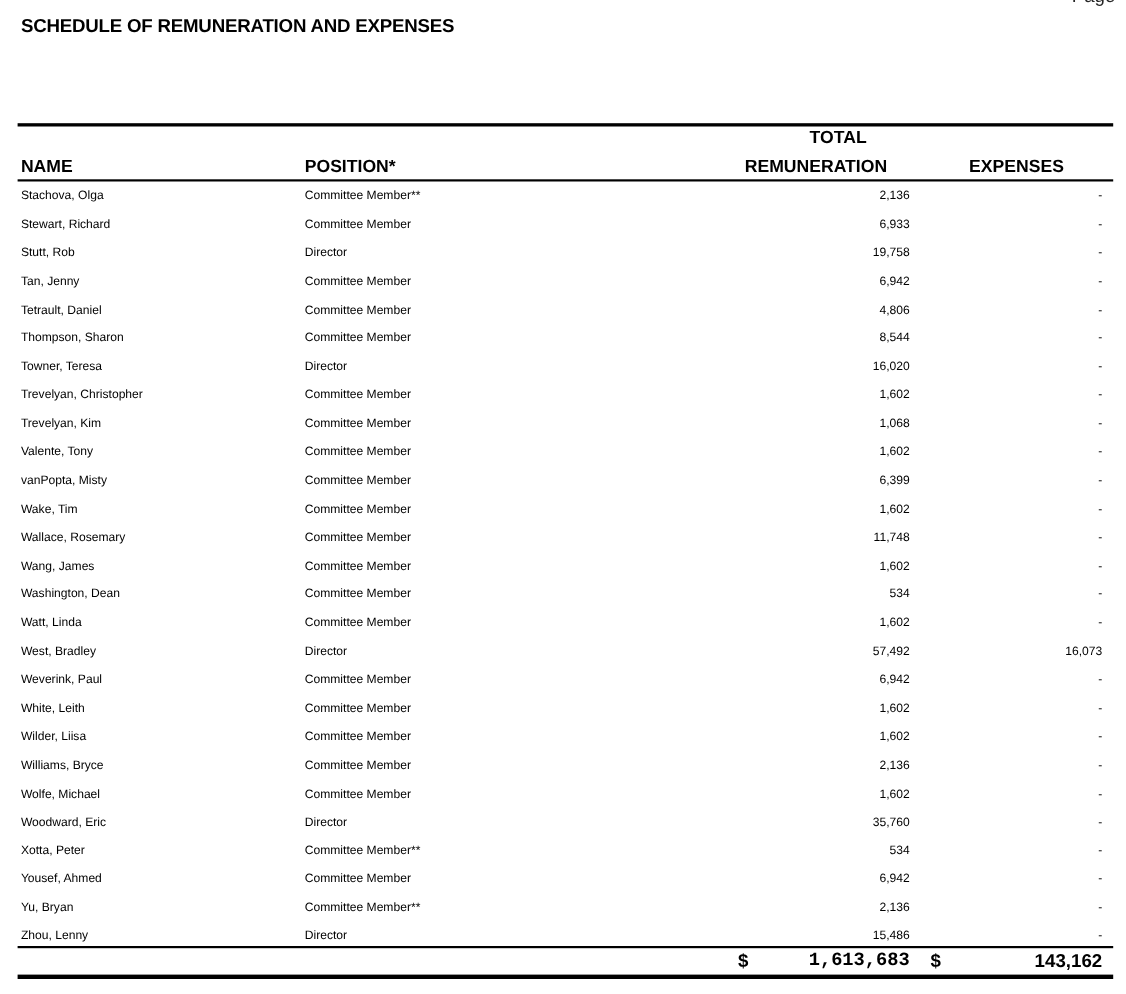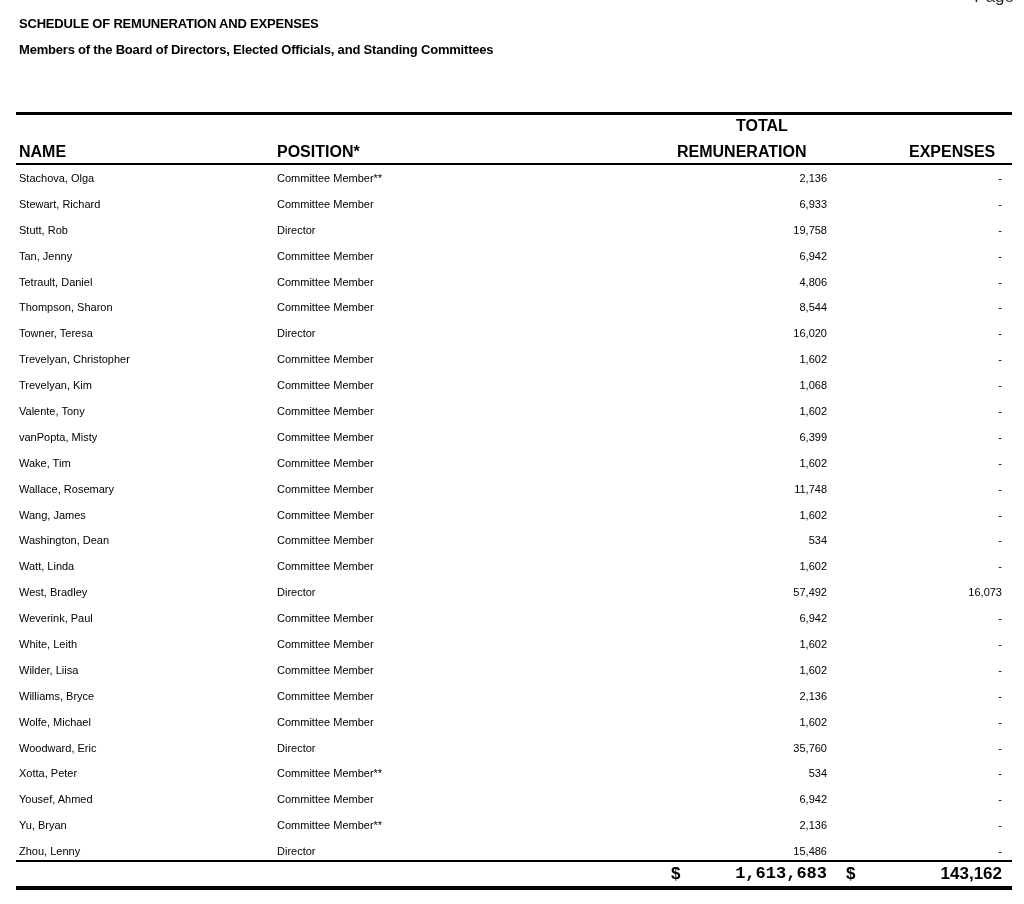--- a/index.html
+++ b/index.html
@@ -5,34 +5,34 @@
     html, body { margin: 0; padding: 0; background: #ffffff; }
     body {
       width: 1024px; height: 904px; position: relative; overflow: hidden;
       font-family: "Liberation Sans", sans-serif; color: #000;
     }
     .page-fragment {
       position: absolute; top: -13px; right: 10px;
       font-size: 17px; color: #000; opacity: 0.85;
     }
     .titles { position: absolute; left: 19px; top: 11px; }
-    .titles div { font-weight: bold; font-size: 13px; line-height: 26px; letter-spacing: -0.2px; }
+    .titles div { font-weight: bold; font-size: 17px; line-height: 26px; letter-spacing: -0.2px; text-align: center; }
     .rule-top {
       position: absolute; left: 16px; top: 112px; width: 996px; height: 3px; background: #000;
     }
     .header {
       position: absolute; left: 16px; top: 115px; width: 996px; height: 48px;
       border-bottom: 2px solid #000; font-weight: bold; font-size: 16px;
     }
     .header .h { position: absolute; }
     .h-name { left: 3px; top: 28px; }
     .h-pos { left: 261px; top: 28px; }
     .h-total1 { left: 708px; top: 2px; margin-left: 12px; }
     .h-total2 { left: 661px; top: 28px; }
-    .h-exp { left: 865px; top: 28px; margin-left: 28px; }
+    .h-exp { left: 865px; top: 28px; }
     .rows { position: absolute; left: 16px; top: 166px; width: 996px; }
     .row { position: relative; height: 25.9px; font-size: 11px; line-height: 25.9px; }
     .row span { position: absolute; white-space: nowrap; }
     .c-name { left: 3px; }
     .c-pos { left: 261px; }
     .c-rem { right: 185px; text-align: right; }
     .c-exp { right: 10px; text-align: right; }
     .rule-total {
       position: absolute; left: 16px; top: 860px; width: 996px; height: 2px; background: #000;
     }
@@ -49,21 +49,20 @@
       position: absolute; left: 16px; top: 886px; width: 996px; height: 4px; background: #000;
     }
   </style>
 </head>
 <body>
 
 <div class="page-fragment">Page</div>
 
 <div class="titles">
   <div>SCHEDULE OF REMUNERATION AND EXPENSES</div>
-  <div>Members of the Board of Directors, Elected Officials, and Standing Committees</div>
 </div>
 
 <div class="rule-top"></div>
 
 <div class="header">
   <span class="h h-name">NAME</span>
   <span class="h h-pos">POSITION*</span>
   <span class="h h-total1">TOTAL</span>
   <span class="h h-total2">REMUNERATION</span>
   <span class="h h-exp">EXPENSES</span>

